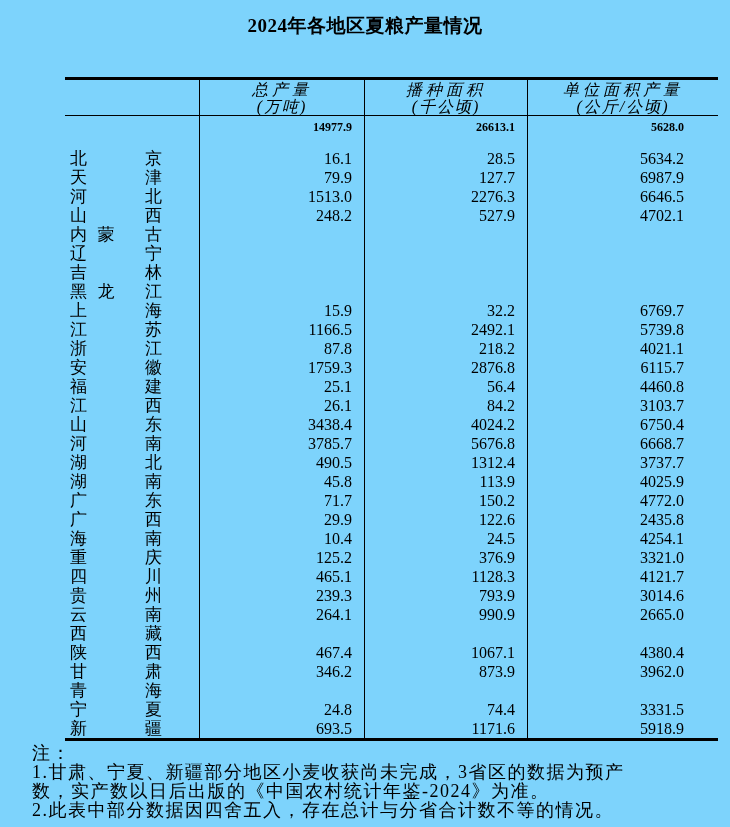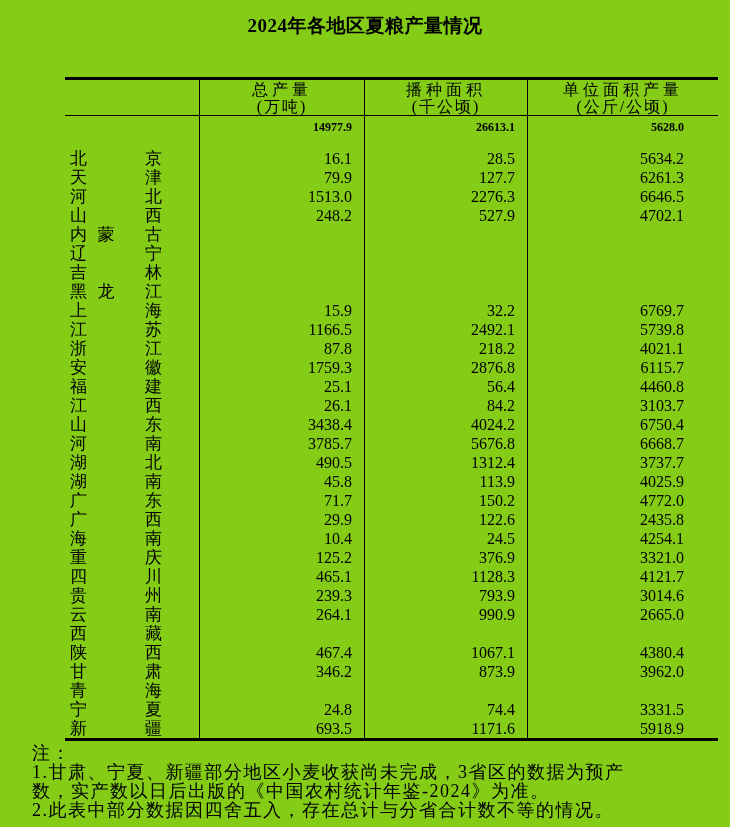--- a/index.html
+++ b/index.html
@@ -1,33 +1,33 @@
 <!DOCTYPE html>
 <html><head>
 <meta charset="utf-8">
 <style>
   * { margin:0; padding:0; box-sizing:border-box; }
   html,body { background:#fff; }
   .page {
-    position:relative; width:730px; height:827px; background:#84cc16;
+    position:relative; width:730px; height:827px; background:#7dd3fc;
     font-family:"Liberation Serif","DejaVu Serif",serif; color:#000;
     overflow:hidden;
   }
   .title {
     position:absolute; top:13px; left:0; width:730px;
     text-align:center; font-size:19px; font-weight:bold;
     letter-spacing:0.5px;
   }
   .table {
     position:absolute; left:65px; top:77px; width:653px;
     border-top:3px solid #000; border-bottom:3px solid #000;
   }
   .grid4 { display:grid; grid-template-columns:134px 165px 163px 191px; }
   .grid4 > .cell:nth-child(n+2) { border-left:1px solid #000; }
-  .header-row { height:36px; border-bottom:1px solid #000; }
+  .header-row { height:36px; border-bottom:1px solid #000;font-style:italic; }
   .hcell {
     display:flex; flex-direction:column; justify-content:center; align-items:center;
     height:100%; font-size:16px; line-height:17px; letter-spacing:4px;
     white-space:nowrap; overflow:hidden;
   }
   .hcell .unit { letter-spacing:2px; }
   .total-row { height:23px; font-weight:bold; }
   .total-row .cell { line-height:23px; }
   .total-label { font-size:17px; padding-left:7px; letter-spacing:1px; white-space:nowrap;margin-top:31px; }
   .total-row .num { font-size:12px; }
@@ -107,21 +107,21 @@
         </div>
         <div class="grid4 prow">
           <div class="cell">
             <div class="name-box">
               <span class="nchar">天</span>
               <span class="nchar">津</span>
             </div>
           </div>
           <div class="cell num c0">79.9</div>
           <div class="cell num c1">127.7</div>
-          <div class="cell num c2">6261.3</div>
+          <div class="cell num c2">6987.9</div>
         </div>
         <div class="grid4 prow">
           <div class="cell">
             <div class="name-box">
               <span class="nchar">河</span>
               <span class="nchar">北</span>
             </div>
           </div>
           <div class="cell num c0">1513.0</div>
           <div class="cell num c1">2276.3</div>

